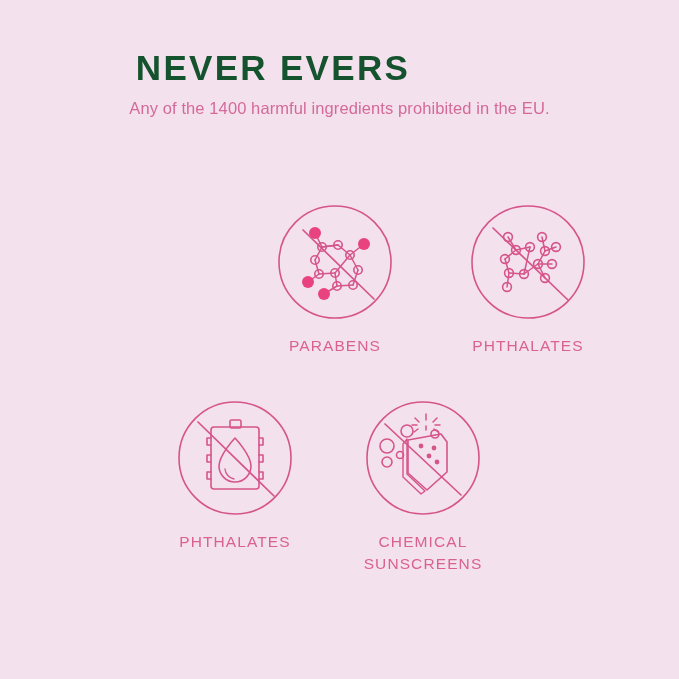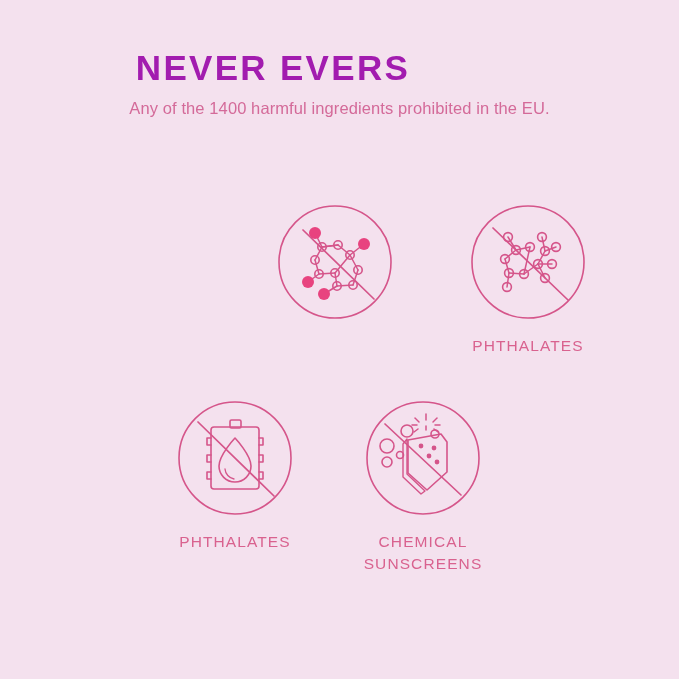--- a/index.html
+++ b/index.html
@@ -21,21 +21,21 @@
   }
   .title {
     position: absolute;
     top: 47px;
     left: 0;
     width: 546px;
     text-align: center;
     font-size: 35px;
     font-weight: 700;
     letter-spacing: 2.3px;
-    color: #a21caf;
+    color: #14532d;
     line-height: 42px;
     white-space: nowrap;
   }
   .subtitle {
     position: absolute;
     top: 96px;
     left: 0;
     width: 679px;
     text-align: center;
     font-size: 16.5px;
@@ -111,20 +111,21 @@
         <circle cx="83" cy="68" r="4.2"></circle>
         <circle cx="78" cy="83" r="4.2"></circle>
         <circle cx="62" cy="84" r="4.2"></circle>
         <circle cx="40" cy="31" r="6" fill="#e8437f" stroke="none"></circle>
         <circle cx="89" cy="42" r="6" fill="#e8437f" stroke="none"></circle>
         <circle cx="33" cy="80" r="6" fill="#e8437f" stroke="none"></circle>
         <circle cx="49" cy="92" r="6" fill="#e8437f" stroke="none"></circle>
         <line x1="28" y1="28" x2="99" y2="97" stroke-width="1.7"></line>
       </g>
     </svg>
+    <div class="icon-label">PARABENS</div>
   </div>
 
   <div class="icon-cell r1 c3">
     <svg class="icon-art" viewBox="0 0 120 120">
       <g fill="none" stroke="#d5558a" stroke-width="1.6" stroke-linecap="round">
         <circle cx="60" cy="60" r="56"></circle>
         <g stroke-width="1.5">
           <line x1="40" y1="35" x2="48" y2="48"></line>
           <line x1="48" y1="48" x2="62" y2="45"></line>
           <line x1="48" y1="48" x2="37" y2="57"></line>

